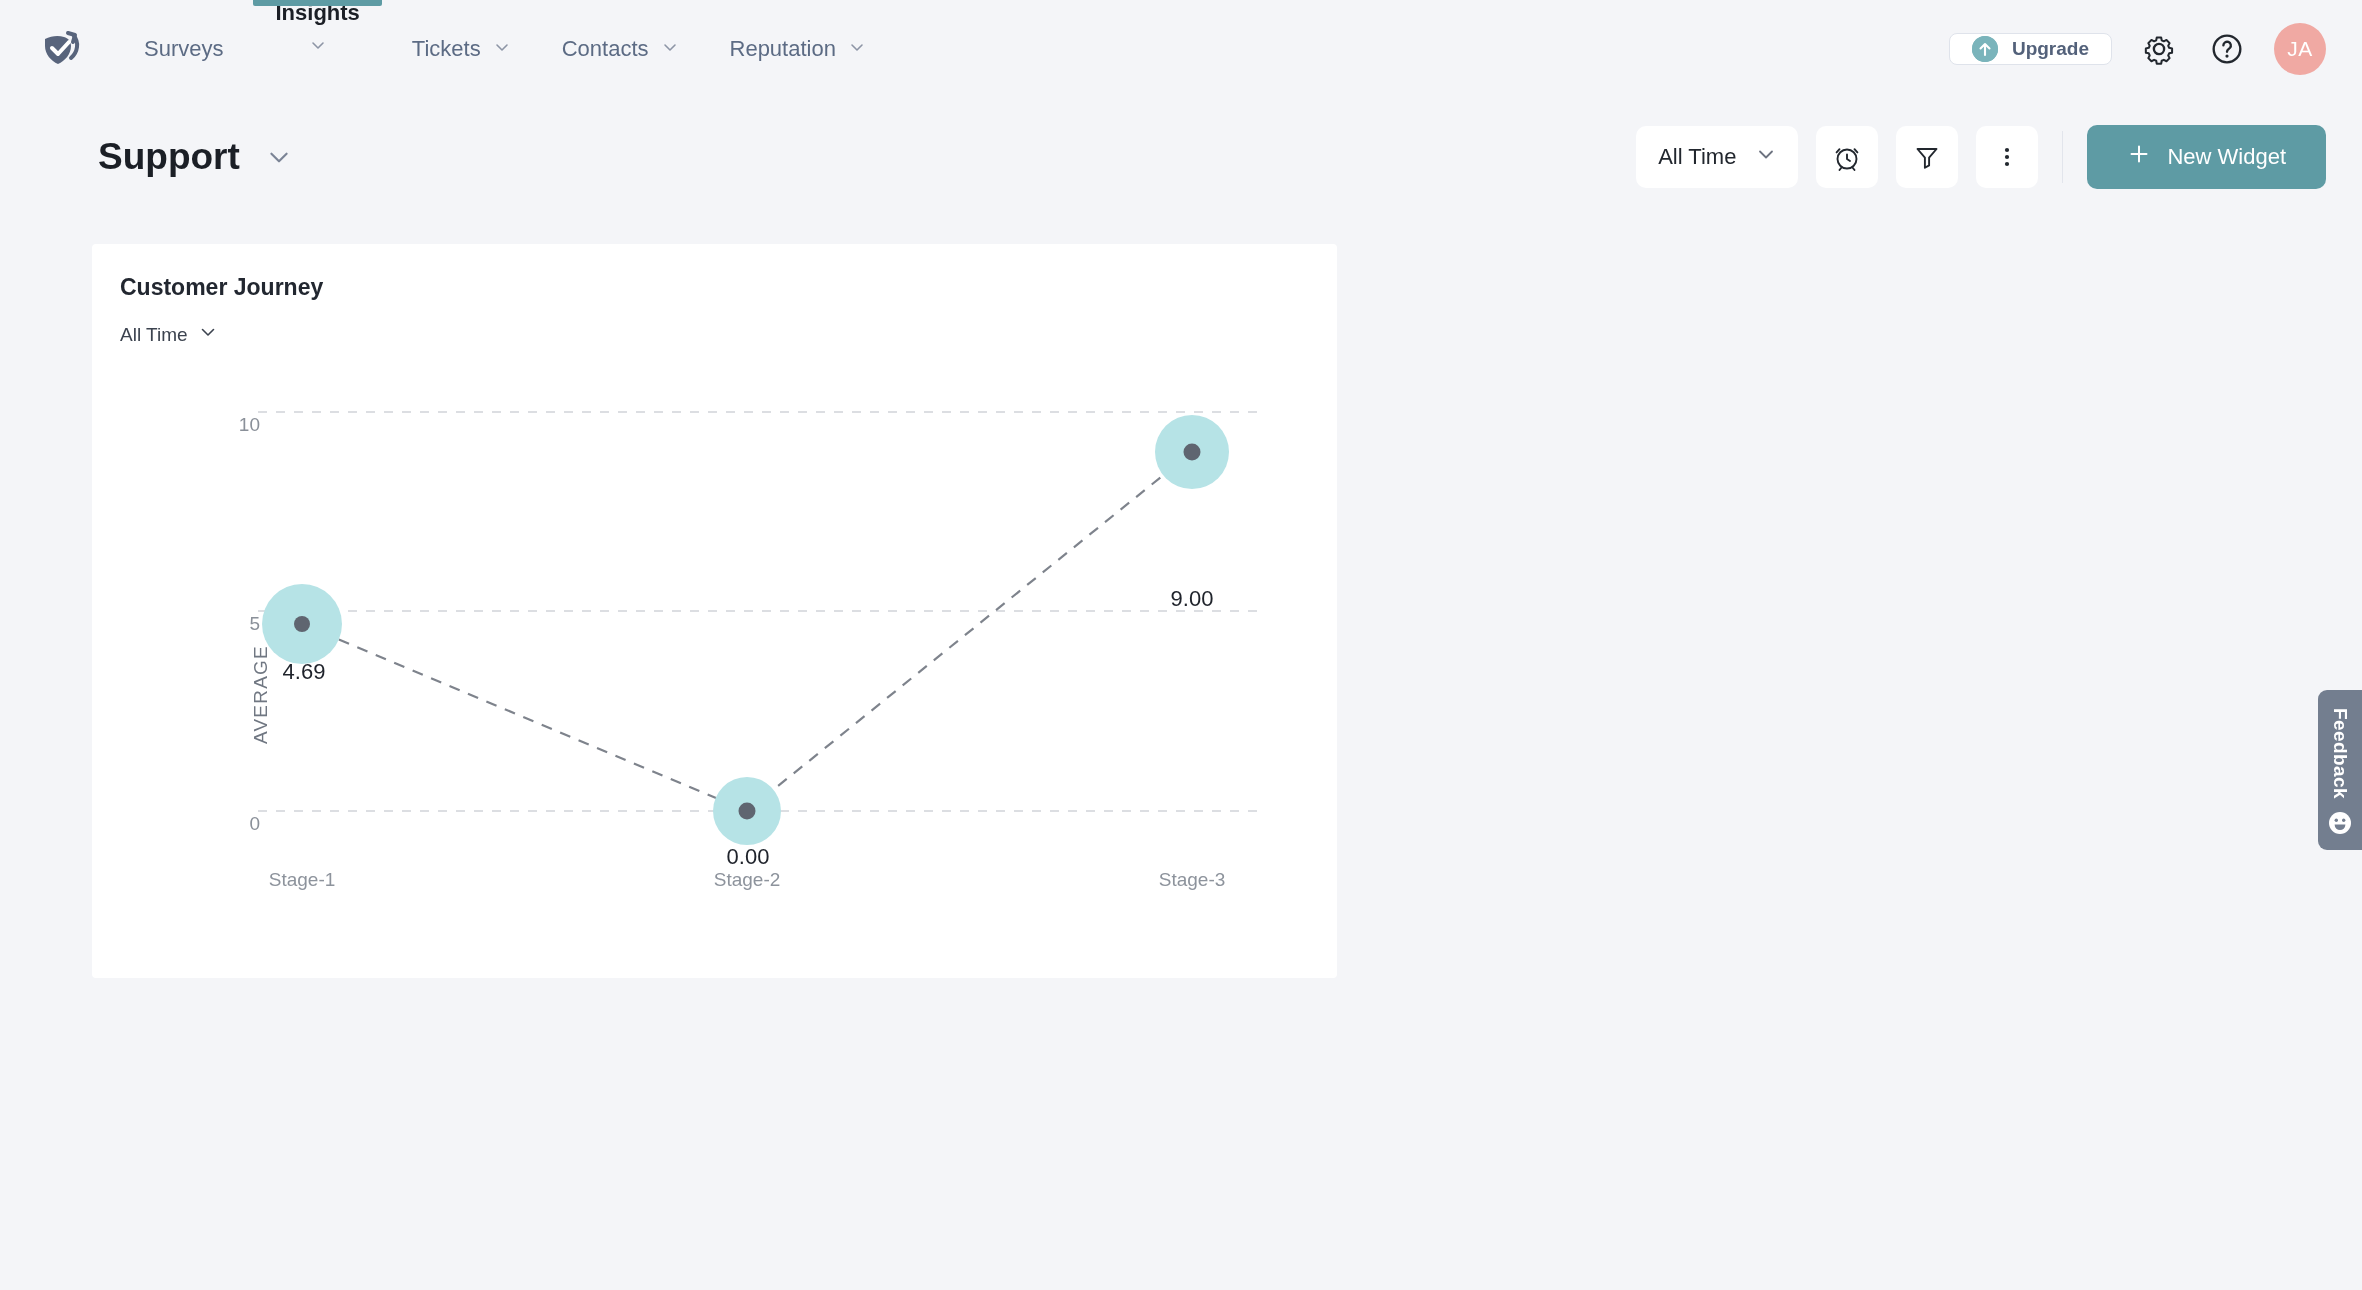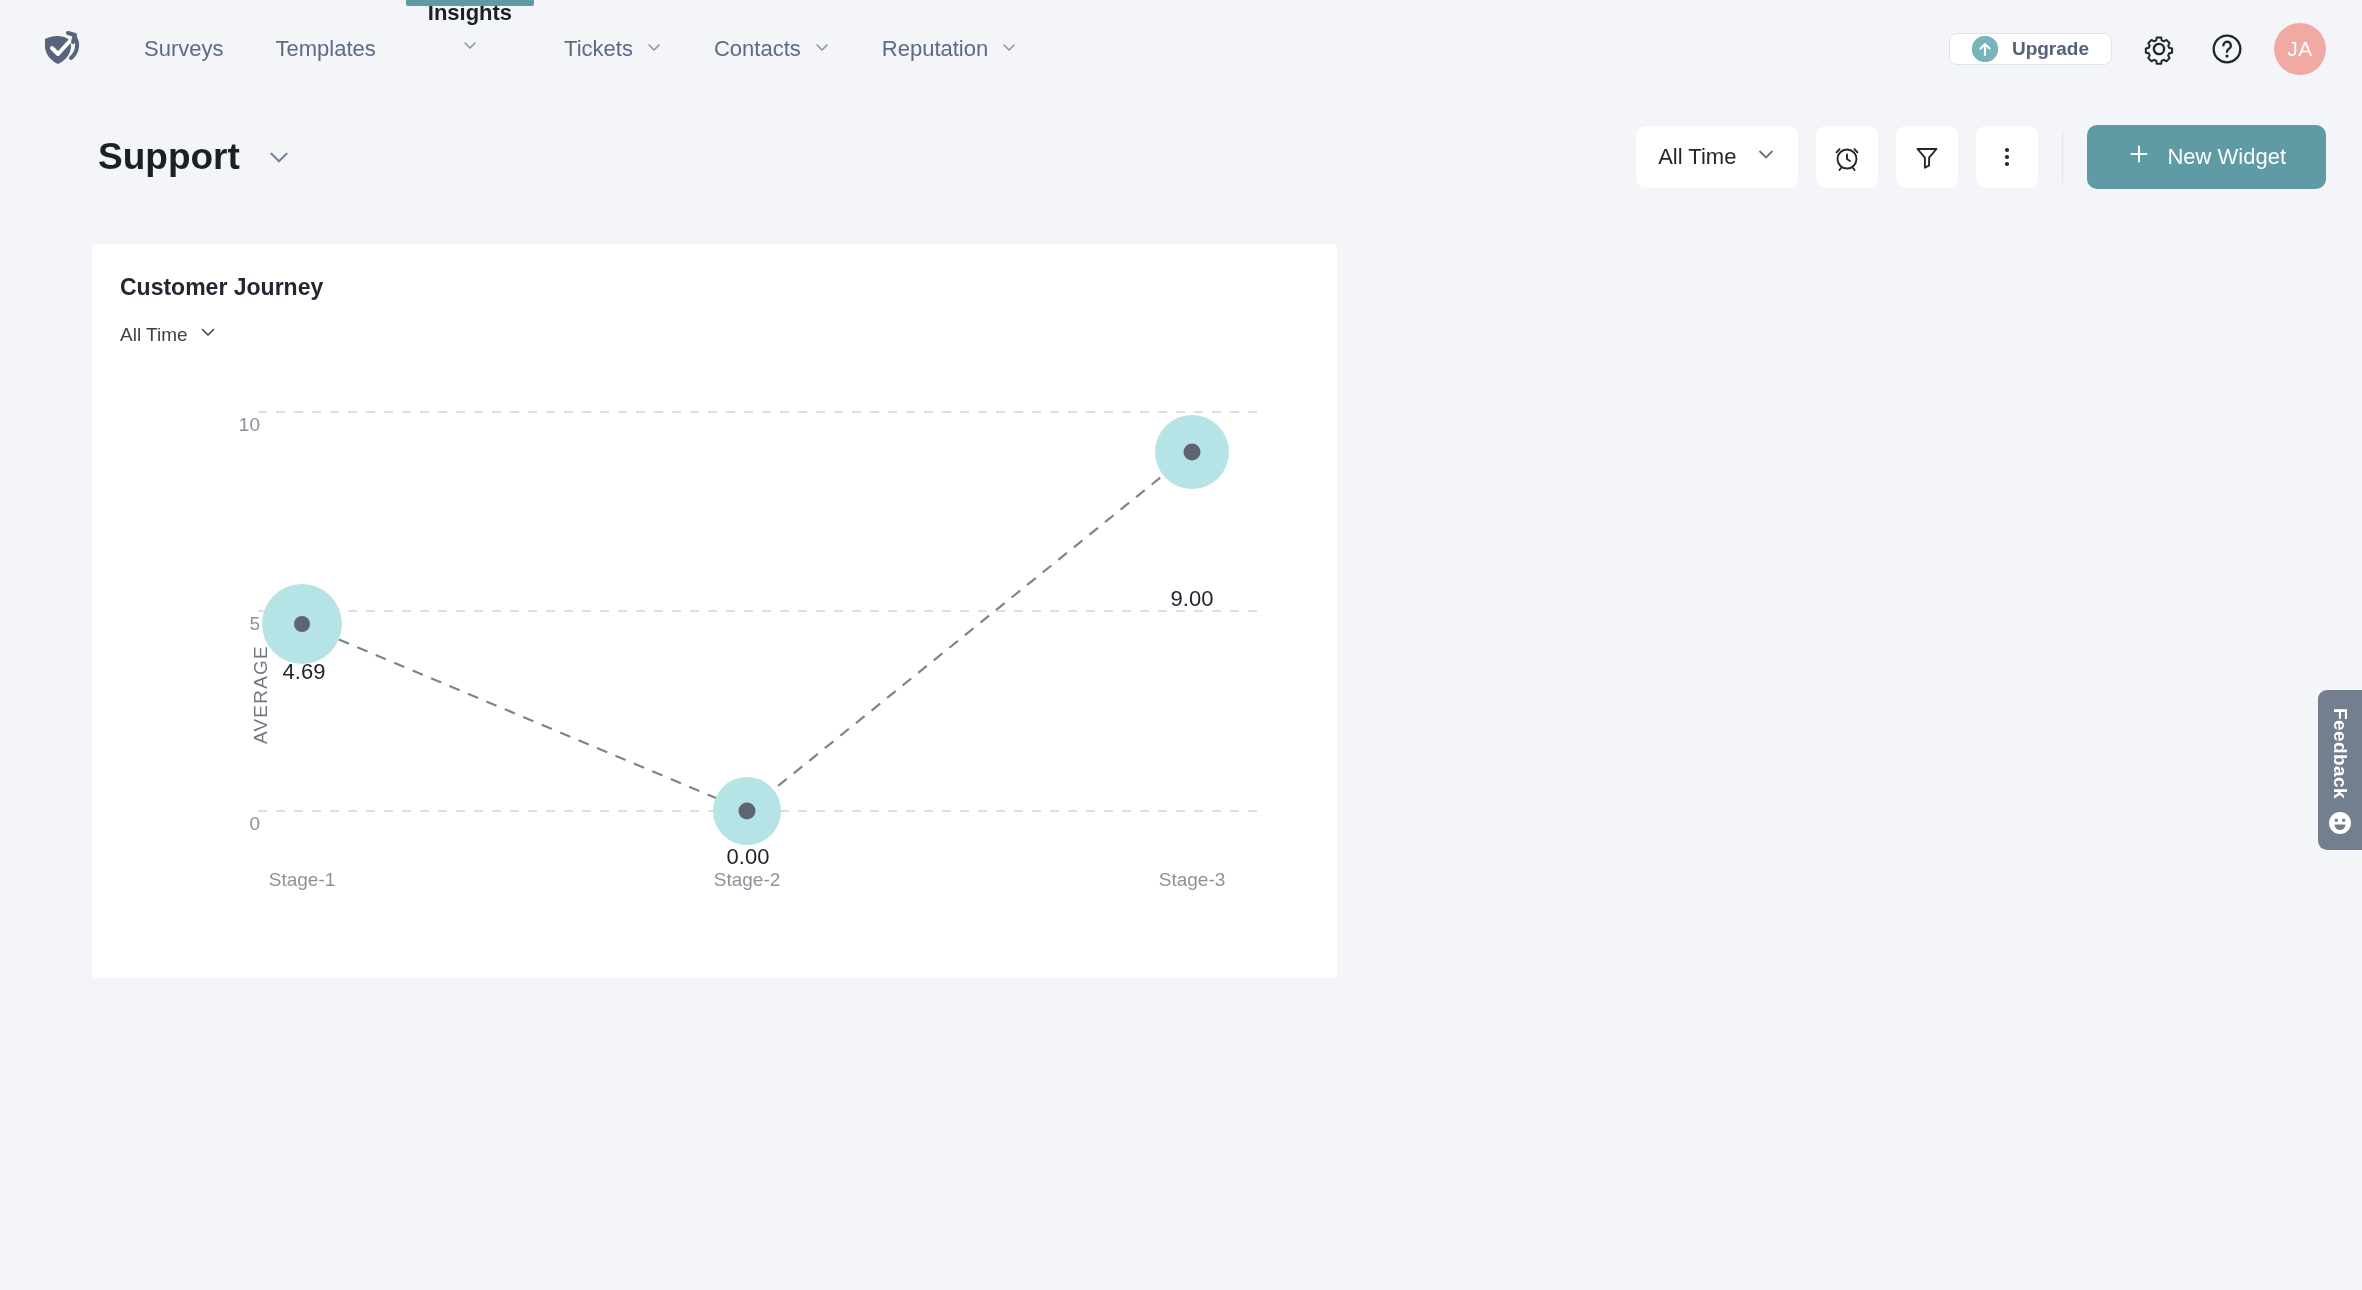--- a/index.html
+++ b/index.html
@@ -137,23 +137,20 @@
       <path d="M7 13c6-3 13-4 19-2 4 1 7 4 7 9 0 8-6 15-13 18-7-3-13-10-13-18 0-3 0-5 0-7z" fill="#58647c"></path>
       <path d="M14 22l6 6 11-12" stroke="#fff" stroke-width="4" fill="none" stroke-linecap="round" stroke-linejoin="round"></path>
       <path d="M36 10c5 6 4 16-3 22" stroke="#58647c" stroke-width="4" fill="none" stroke-linecap="round"></path>
       <path d="M30 7l7 2-2 7" stroke="#58647c" stroke-width="4" fill="none" stroke-linecap="round" stroke-linejoin="round"></path>
     </svg>
   </div>
 
   <div class="nav">
     <div class="nav-item">
       <span>Surveys</span>
-    </div>
-    <div class="nav-item">
-      <span>Templates</span>
     </div>
     <div class="nav-item active">
       <span>Insights</span>
       <span class="chev">
         <svg viewBox="0 0 16 16" width="16" height="16">
             <path d="M3 6l5 5 5-5" stroke="#8d95a6" stroke-width="1.6" fill="none" stroke-linecap="round" stroke-linejoin="round"></path>
           </svg>
       </span>
     </div>
     <div class="nav-item">

